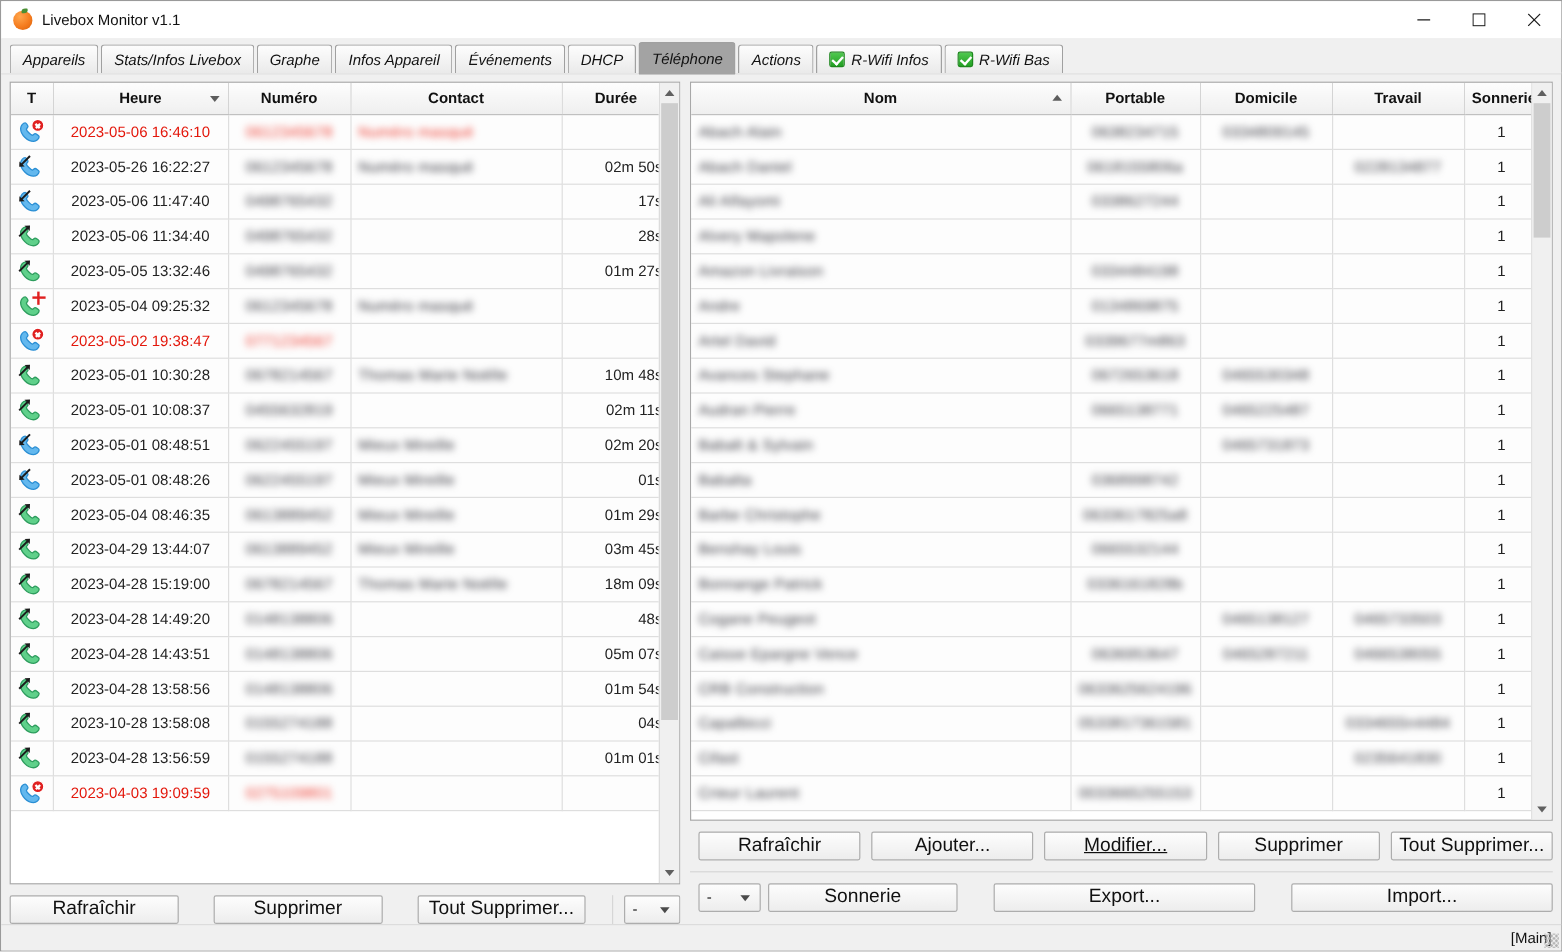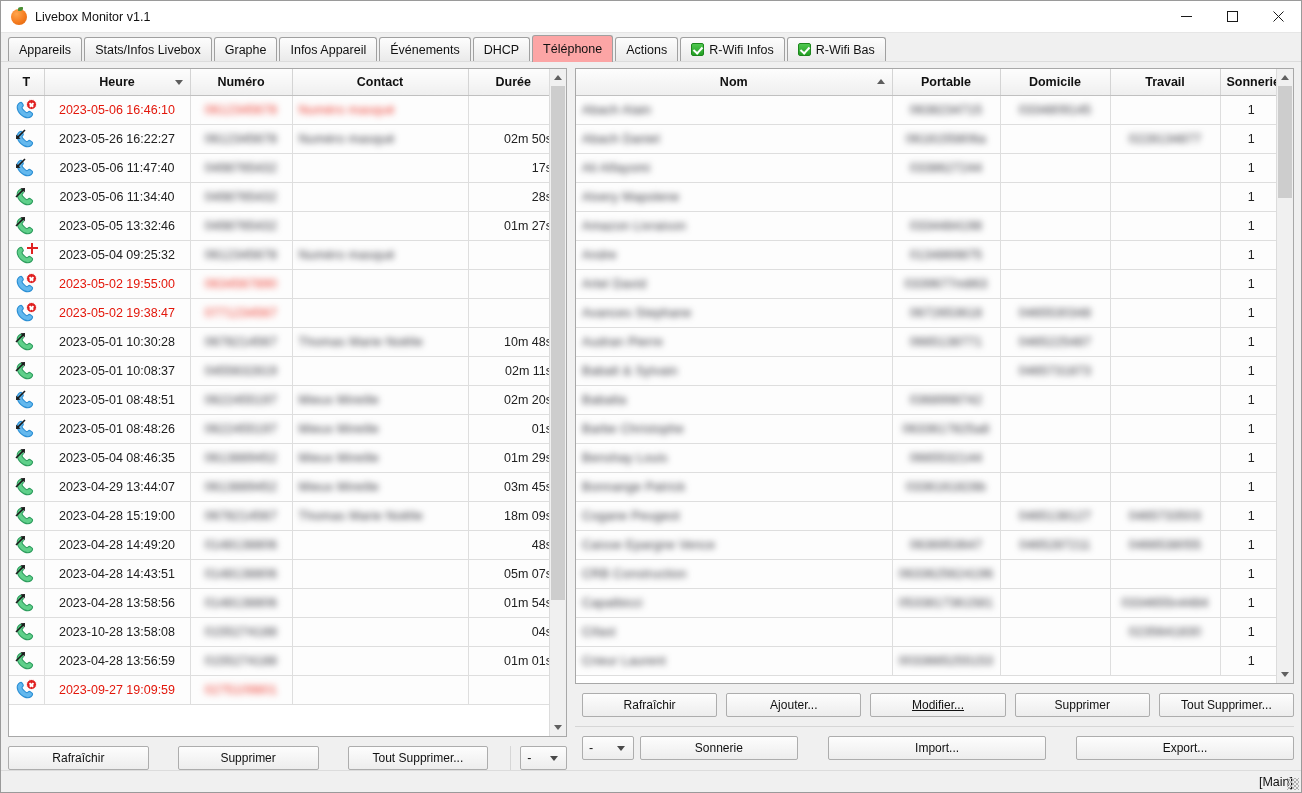--- a/index.html
+++ b/index.html
@@ -49,20 +49,21 @@
   .win-btn svg{display:block;}
 
   
   .tabbar{
     height:28px;flex:0 0 28px;
     background:#f0f0f0;
     display:flex;align-items:flex-end;
     padding-left:7px;
     position:relative;
     box-sizing:border-box;
+    font-style:italic;
   }
   .tabbar::after{
     content:"";position:absolute;left:0;right:0;bottom:0;height:1px;background:#f0f0f0;
   }
   .tab{
     height:24px;
     display:flex;align-items:center;gap:5px;
     padding:0 10px;
     margin-right:2px;
     border:1px solid #a0a0a0;
@@ -70,21 +71,21 @@
     border-radius:3px 3px 0 0;
     background:linear-gradient(#fdfdfd,#eaeaea);
     font-size:12.5px;color:#111;
     box-sizing:border-box;
     position:relative;
     white-space:nowrap;
     z-index:1;
   }
   .tab.selected{
     height:27px;
-    background:#fca5a5;
+    background:#a3a3a3;
     border-color:#a0a0a0;
     z-index:3;
     margin-bottom:-1px;
   }
   .check-icon{
     width:13px;height:13px;flex:0 0 13px;
     border-radius:2px;
     background:linear-gradient(#4fc84f,#23a023);
     border:1px solid #1d861d;
     position:relative;
@@ -216,21 +217,21 @@
     flex:0 0 auto;
     display:flex;align-items:center;
     padding:9px 0 0 0;
     gap:0;
   }
   .btn{
     height:24px;
     border:1px solid #adadad;
     background:linear-gradient(#fdfdfd,#ededed);
     border-radius:2px;
-    font-size:12px;color:#111;
+    font-size:16px;color:#111;
     display:flex;align-items:center;justify-content:center;
     box-sizing:border-box;
     white-space:nowrap;
     font-family:"Liberation Sans",sans-serif;
   }
   .combo{
     height:24px;width:52px;
     border:1px solid #adadad;border-radius:2px;
     background:linear-gradient(#fdfdfd,#ededed);
     display:flex;align-items:center;
@@ -412,29 +413,20 @@
                       </svg><span class="badge-plus"></span></span></td>
                   <td class="c-center">2023-05-04 09:25:32</td>
                   <td class="c-center"><span class="blur">0612345678</span></td>
                   <td><span class="blur">Numéro masqué</span></td>
                   <td class="c-right"></td>
                 </tr>
                 <tr class="missed">
                   <td class="c-center"><span class="ph"><svg width="20" height="20" viewBox="0 0 20 20">
                         <path d="M6.0 2.4 C4.3 2.4 2.2 4.6 2.2 7.0 c0 5.2 5.6 10.8 10.8 10.8 2.4 0 4.6-2.1 4.6-3.8 0-0.8-2.6-2.6-3.4-2.6-0.7 0-1.6 1.3-2.2 1.3-1.2 0-5.0-3.8-5.0-5.0 0-0.6 1.3-1.5 1.3-2.2C8.3 4.7 6.8 2.4 6.0 2.4 z" fill="#63b8ee" stroke="#2b8fd4" stroke-width="1.1" stroke-linejoin="round"></path>
                       </svg><span class="badge-x"></span></span></td>
-                  <td class="c-center">2023-05-02 19:55:00</td>
-                  <td class="c-center"><span class="blur">0634567890</span></td>
-                  <td></td>
-                  <td class="c-right"></td>
-                </tr>
-                <tr class="missed">
-                  <td class="c-center"><span class="ph"><svg width="20" height="20" viewBox="0 0 20 20">
-                        <path d="M6.0 2.4 C4.3 2.4 2.2 4.6 2.2 7.0 c0 5.2 5.6 10.8 10.8 10.8 2.4 0 4.6-2.1 4.6-3.8 0-0.8-2.6-2.6-3.4-2.6-0.7 0-1.6 1.3-2.2 1.3-1.2 0-5.0-3.8-5.0-5.0 0-0.6 1.3-1.5 1.3-2.2C8.3 4.7 6.8 2.4 6.0 2.4 z" fill="#63b8ee" stroke="#2b8fd4" stroke-width="1.1" stroke-linejoin="round"></path>
-                      </svg><span class="badge-x"></span></span></td>
                   <td class="c-center">2023-05-02 19:38:47</td>
                   <td class="c-center"><span class="blur">0771234567</span></td>
                   <td></td>
                   <td class="c-right"></td>
                 </tr>
                 <tr class="">
                   <td class="c-center"><span class="ph"><svg width="20" height="20" viewBox="0 0 20 20">
                         <path d="M6.0 2.4 C4.3 2.4 2.2 4.6 2.2 7.0 c0 5.2 5.6 10.8 10.8 10.8 2.4 0 4.6-2.1 4.6-3.8 0-0.8-2.6-2.6-3.4-2.6-0.7 0-1.6 1.3-2.2 1.3-1.2 0-5.0-3.8-5.0-5.0 0-0.6 1.3-1.5 1.3-2.2C8.3 4.7 6.8 2.4 6.0 2.4 z" fill="#5fd08a" stroke="#2e9d5e" stroke-width="1.1" stroke-linejoin="round"></path>
                       </svg><svg class="arr" width="11" height="11" viewBox="0 0 11 11">
                         <line x1="1" y1="10" x2="8.6" y2="2.4" stroke="#1b1b1b" stroke-width="1.6"></line>
@@ -574,21 +566,21 @@
                       </svg></span></td>
                   <td class="c-center">2023-04-28 13:56:59</td>
                   <td class="c-center"><span class="blur">0155274188</span></td>
                   <td></td>
                   <td class="c-right">01m 01s</td>
                 </tr>
                 <tr class="missed">
                   <td class="c-center"><span class="ph"><svg width="20" height="20" viewBox="0 0 20 20">
                         <path d="M6.0 2.4 C4.3 2.4 2.2 4.6 2.2 7.0 c0 5.2 5.6 10.8 10.8 10.8 2.4 0 4.6-2.1 4.6-3.8 0-0.8-2.6-2.6-3.4-2.6-0.7 0-1.6 1.3-2.2 1.3-1.2 0-5.0-3.8-5.0-5.0 0-0.6 1.3-1.5 1.3-2.2C8.3 4.7 6.8 2.4 6.0 2.4 z" fill="#63b8ee" stroke="#2b8fd4" stroke-width="1.1" stroke-linejoin="round"></path>
                       </svg><span class="badge-x"></span></span></td>
-                  <td class="c-center">2023-09-27 19:09:59</td>
+                  <td class="c-center">2023-04-03 19:09:59</td>
                   <td class="c-center"><span class="blur">0275109801</span></td>
                   <td></td>
                   <td class="c-right"></td>
                 </tr>
               </tbody>
           </table>
         </div>
         <div class="vscroll">
           <div class="sb-btn">
               <div class="sb-tri-up"></div>
@@ -798,22 +790,22 @@
           <div class="btn" style="width: 136px; margin-left: 9px;">Supprimer</div>
           <div class="btn" style="width: 136px; margin-left: 9px;">Tout Supprimer...</div>
         </div>
       <div class="hsep"></div>
       <div class="btnrow" id="ct-btns2">
           <div class="combo" style="margin-left: 7px;">
             <span class="cv">-</span>
             <span class="ca"></span>
           </div>
           <div class="btn" style="width: 160px; margin-left: 6px;">Sonnerie</div>
+          <div class="btn" style="width: 220px; margin-left: 30px;">Export...</div>
           <div class="btn" style="width: 220px; margin-left: 30px;">Import...</div>
-          <div class="btn" style="width: 220px; margin-left: 30px;">Export...</div>
         </div>
     </div>
   </div>
 
   <div class="statusbar">
     <span>[Main]</span>
     <div class="grip"></div>
   </div>
 </div>
 

